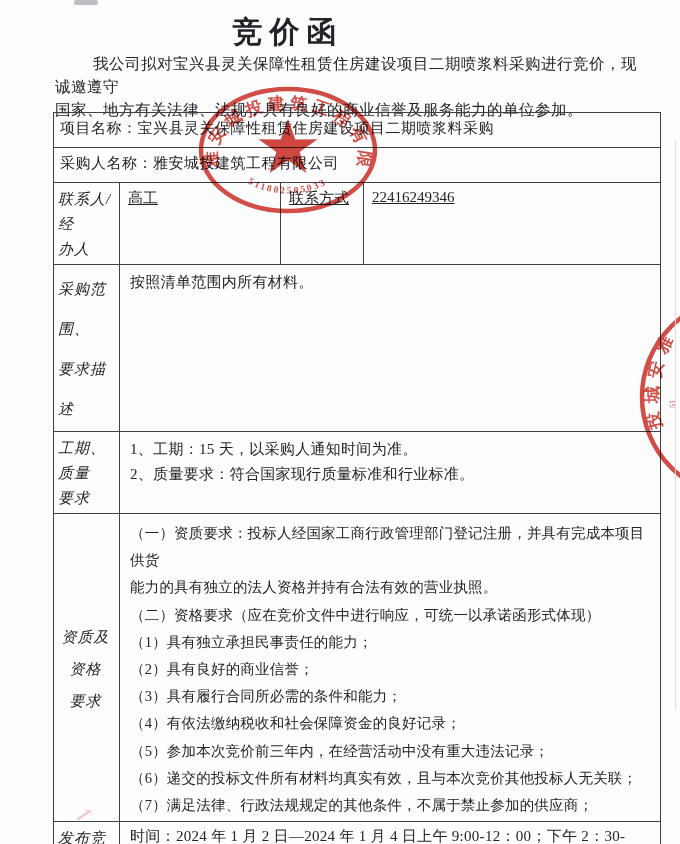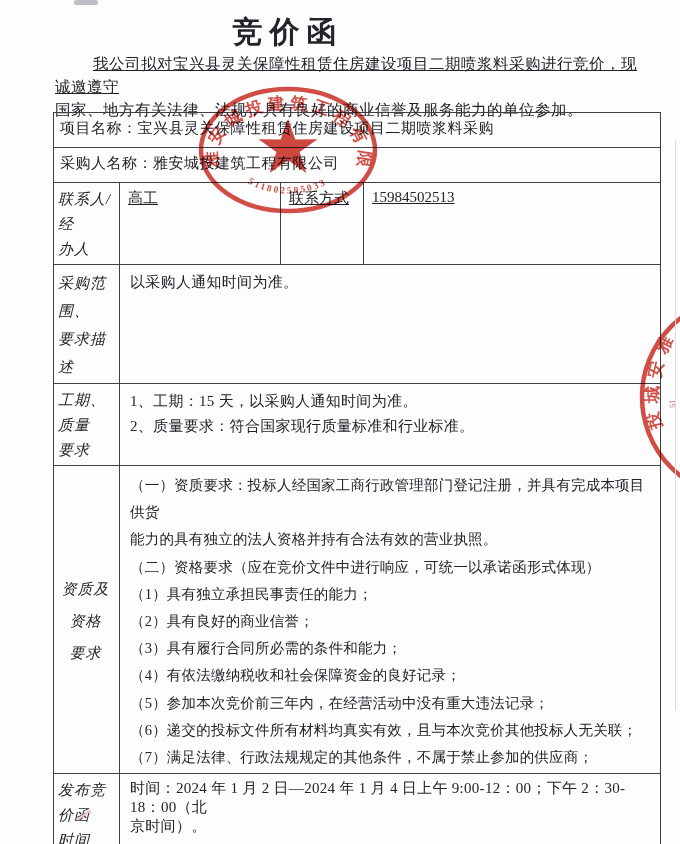--- a/index.html
+++ b/index.html
@@ -13,21 +13,21 @@
     color:#232329;
   }
   .doc-title {
     position:absolute; top:12px; left:0; width:576px;
     text-align:center; font-size:30px; font-weight:bold; letter-spacing:7px;
   }
   .intro {
     position:absolute; top:52px; left:55px; width:590px;
     font-size:15.5px; line-height:23px; letter-spacing:0.5px;
   }
-  .intro .l1 { text-indent:38px;text-decoration:underline; }
+  .intro .l1 { text-indent:38px; }
   table.bid {
     position:absolute; left:53px; top:112px;
     width:607px; border-collapse:collapse; table-layout:fixed;
     font-size:15px;
   }
   table.bid td {
     border:1.6px solid #3f3f45;
     vertical-align:top;
     overflow:hidden;
     white-space:pre-line;
@@ -36,21 +36,21 @@
   tr.r2  td { height:35px; }
   tr.r3  td { height:46px; }
   tr.r4  td { height:34px; }
   tr.r5  td { height:60px; }
   tr.r6  td { height:46px; }
   tr.r7  td { height:279px; }
   tr.r8  td { height:54px; }
   .full { padding:6px 8px 2px 6px; letter-spacing:0.5px; }
   .lbl  { padding:4px 2px 2px 4px; letter-spacing:1px; line-height:25px;font-style:italic; }
   .lbl.mid { vertical-align:middle; text-align:center; line-height:32px; padding-left:0; }
-  .lbl.c2 { line-height:28px; }
+  .lbl.c2 { line-height:40px; }
   .val  { padding:6px 6px 2px 8px;text-decoration:underline; }
   .content { padding:5px 8px 2px 10px; line-height:25px; letter-spacing:0.3px; }
   .content.quals { font-size:14.5px; line-height:27.2px; padding-top:6px; letter-spacing:0.2px; }
   .content.time { line-height:19px; padding-top:5px; }
   .stamp { position:absolute; mix-blend-mode:multiply; opacity:0.9; }
   .seal-text { font-family:"Liberation Serif",serif; }
   .scan-smudge { position:absolute; left:74px; top:0; width:24px; height:5px;
     background:#9d9da6; opacity:0.65; border-radius:2px; }
   .pink-mark { position:absolute; left:76px; top:814px; width:16px; height:0;
     border-top:2px solid #ecc0d1; transform:rotate(-35deg); }
@@ -81,26 +81,26 @@
     <td colspan="4" class="full">项目名称：宝兴县灵关保障性租赁住房建设项目二期喷浆料采购</td>
   </tr>
   <tr class="r2">
     <td colspan="4" class="full">采购人名称：雅安城投建筑工程有限公司</td>
   </tr>
   <tr class="r3">
     <td class="lbl">联系人/经
 办人</td>
     <td class="val">高工</td>
     <td class="val">联系方式</td>
-    <td class="val">15984502513</td>
+    <td class="val">22416249346</td>
   </tr>
   <tr class="r5">
     <td class="lbl c2">采购范围、
 要求描述</td>
-    <td colspan="3" class="content">以采购人通知时间为准。</td>
+    <td colspan="3" class="content">按照清单范围内所有材料。</td>
   </tr>
   <tr class="r6">
     <td class="lbl">工期、质量
 要求</td>
     <td colspan="3" class="content">1、工期：15 天，以采购人通知时间为准。
 2、质量要求：符合国家现行质量标准和行业标准。</td>
   </tr>
   <tr class="r7">
     <td class="lbl mid">资质及资格
 要求</td>

